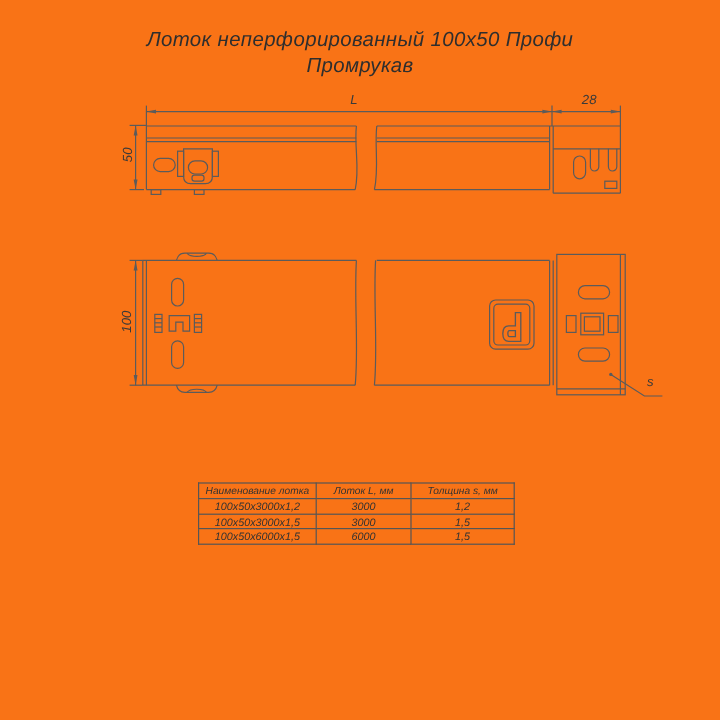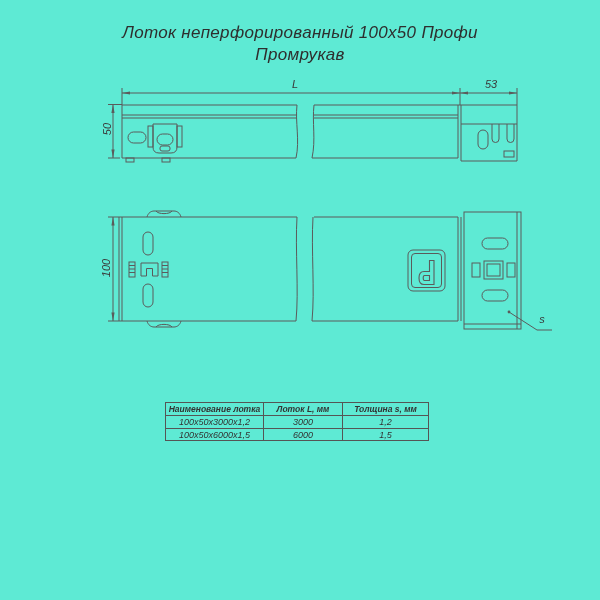--- a/index.html
+++ b/index.html
@@ -1,27 +1,27 @@
 <!DOCTYPE html>
 <html><head>
 <meta charset="utf-8">
 <style>
   html,body{margin:0;padding:0;background:#fff;}
-  #page{position:relative;width:600px;height:600px;background:#5eead4;overflow:hidden;
+  #page{position:relative;width:600px;height:600px;background:#f97316;overflow:hidden;
         font-family:"Liberation Sans",sans-serif;color:#2f2f2f;}
   .title{position:absolute;left:0;top:22px;width:600px;text-align:center;
          font-style:italic;font-size:17px;line-height:1.3;color:#2e2e2e;letter-spacing:.3px;}
   .dimlabel{position:absolute;font-style:italic;font-size:11px;color:#3a3a3a;text-align:center;}
   .rot{transform:rotate(-90deg);}
   svg{position:absolute;}
   .spec-table{position:absolute;left:165px;top:402px;border-collapse:collapse;
               table-layout:fixed;font-style:italic;color:#333;}
   .spec-table th,.spec-table td{border:1px solid #555;text-align:center;vertical-align:middle;
               padding:0;overflow:hidden;white-space:nowrap;}
-  .spec-table th{font-size:8.5px;font-weight:bold;height:12px;}
+  .spec-table th{font-size:8.5px;font-weight:normal;height:12px;}
   .spec-table td{font-size:9px;height:11.7px;}
   .c0{width:97px;} .c1{width:78px;} .c2{width:85px;}
 </style>
 </head>
 <body>
 
 <div id="page">
 
   <div class="title">
     <div>Лоток неперфорированный 100х50 Профи</div>
@@ -82,21 +82,21 @@
       <line x1="361" y1="81" x2="417" y2="81"></line>
       <line x1="361" y1="44" x2="417" y2="44"></line>
       <rect x="378" y="50" width="10" height="19" rx="5"></rect>
       <path d="M392,44 v15 a3.5,3.5 0 0 0 7,0 v-15"></path>
       <path d="M407,44 v15 a3.5,3.5 0 0 0 7,0 v-15"></path>
       <rect x="404" y="71" width="10" height="6"></rect>
     </g>
   </svg>
 
   <span class="dimlabel" style="left:288px;top:78px;width:14px">L</span>
-  <span class="dimlabel" style="left:481px;top:78px;width:20px">53</span>
+  <span class="dimlabel" style="left:481px;top:78px;width:20px">28</span>
   <span class="dimlabel rot" style="left:96px;top:123px;width:22px">50</span>
 
   <svg style="left:100px;top:195px" width="460" height="150" viewBox="0 0 460 150" fill="none" stroke="#5b5b5b" stroke-width="1">
 
     <g>
       <line x1="8" y1="22" x2="19" y2="22"></line>
       <line x1="8" y1="126" x2="19" y2="126"></line>
       <line x1="13" y1="22" x2="13" y2="126"></line>
       <polygon points="13,22 11.4,30.5 14.6,30.5" fill="#5b5b5b" stroke="none"></polygon>
       <polygon points="13,126 11.4,117.5 14.6,117.5" fill="#5b5b5b" stroke="none"></polygon>
@@ -168,20 +168,25 @@
         <th class="c2">Толщина s, мм</th>
       </tr>
     </thead>
     <tbody>
         <tr>
           <td class="c0">100х50х3000х1,2</td>
           <td class="c1">3000</td>
           <td class="c2">1,2</td>
         </tr>
         <tr>
+          <td class="c0">100х50х3000х1,5</td>
+          <td class="c1">3000</td>
+          <td class="c2">1,5</td>
+        </tr>
+        <tr>
           <td class="c0">100х50х6000х1,5</td>
           <td class="c1">6000</td>
           <td class="c2">1,5</td>
         </tr>
       </tbody>
   </table>
 
 </div>
 
 </body></html>

